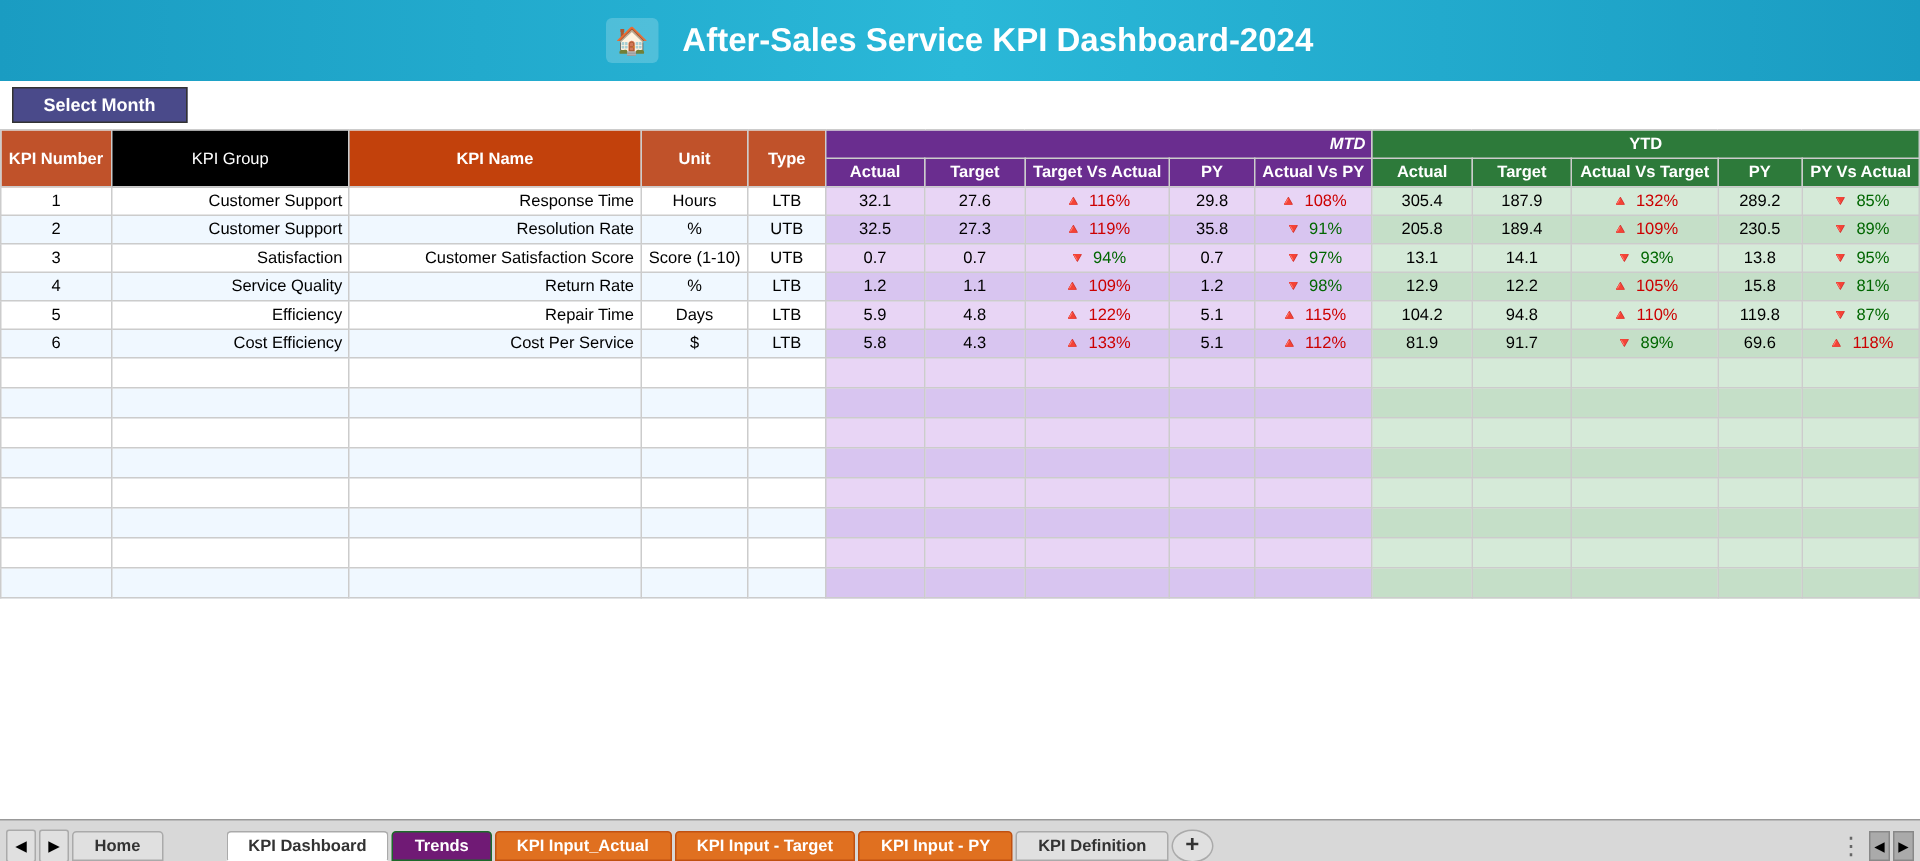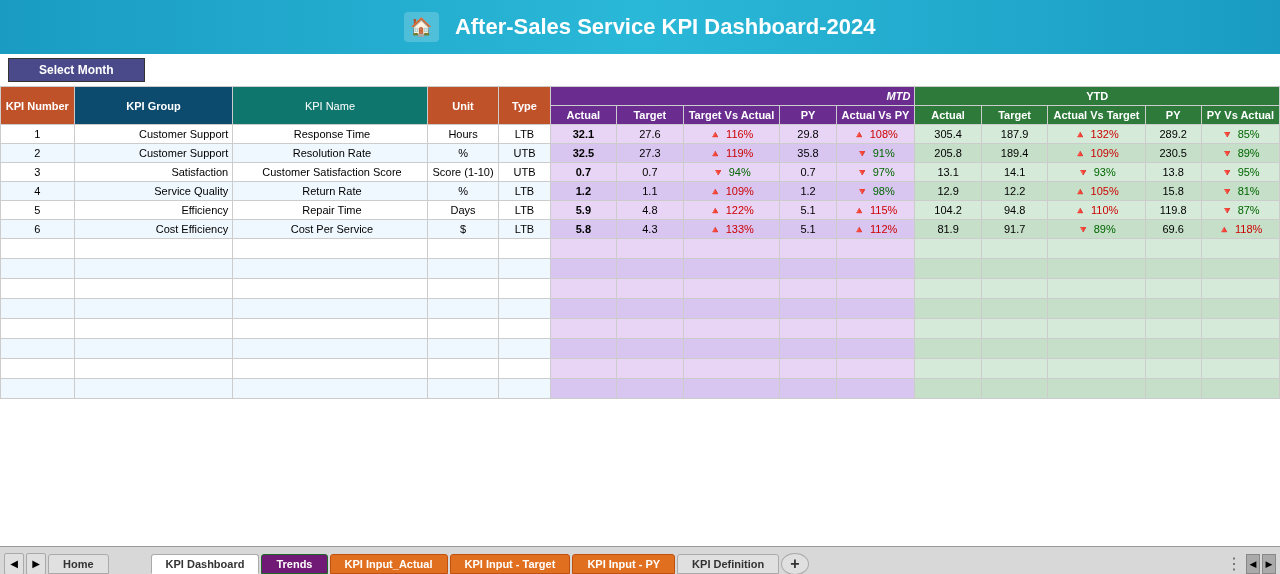--- a/index.html
+++ b/index.html
@@ -30,21 +30,21 @@
     .month-row {
       display: flex;
       align-items: center;
       padding: 4px 8px;
       background: #fff;
       gap: 0;
     }
     .select-month-btn {
       background: #4a4a8a;
       color: white;
-      padding: 4px 30px;
+      padding: 4px 20px;
       border: 1px solid #333;
       font-weight: bold;
       font-size: 12px;
       cursor: pointer;
     }
     .month-display {
       background: #fff;
       border: 1px solid #333;
       padding: 4px 16px;
       font-size: 12px;
@@ -79,29 +79,29 @@
     }
 
     
     .th-kpi-num {
       background: #c0522a;
       color: white;
       font-weight: bold;
       width: 45px;
     }
     .th-kpi-group {
-      background: #0c4a6e;
-      color: white;
-      font-weight: bold;
+      background: #000000;
+      color: white;
+      font-weight: normal;
       width: 155px;
     }
     .th-kpi-name {
-      background: #0f766e;
-      color: white;
-      font-weight: normal;
+      background: #c2410c;
+      color: white;
+      font-weight: bold;
       width: 190px;
     }
     .th-unit {
       background: #c0522a;
       color: white;
       font-weight: bold;
       width: 70px;
     }
     .th-type {
       background: #c0522a;
@@ -135,26 +135,26 @@
       color: white;
       font-weight: bold;
     }
 
     
     tr:nth-child(even) td { background: #f0f8ff; }
     tr:nth-child(odd) td { background: #fff; }
 
     td.num-col { width: 45px; }
     td.group-col { width: 155px; text-align: right; padding-left: 8px; }
-    td.name-col { width: 190px; text-align: center; padding-left: 8px; }
+    td.name-col { width: 190px; text-align: right; padding-left: 8px; }
     td.unit-col { width: 70px; }
     td.type-col { width: 50px; }
 
     
-    td.mtd-actual { width: 65px; background: #e8d5f5 !important; font-weight: bold; }
+    td.mtd-actual { width: 65px; background: #e8d5f5 !important; }
     td.mtd-target { width: 65px; background: #e8d5f5 !important; }
     td.mtd-tvsa { width: 75px; background: #e8d5f5 !important; }
     td.mtd-py { width: 55px; background: #e8d5f5 !important; }
     td.mtd-avspy { width: 75px; background: #e8d5f5 !important; }
 
     
     td.ytd-actual { width: 65px; background: #d5ead8 !important; }
     td.ytd-target { width: 65px; background: #d5ead8 !important; }
     td.ytd-avst { width: 75px; background: #d5ead8 !important; }
     td.ytd-py { width: 55px; background: #d5ead8 !important; }

